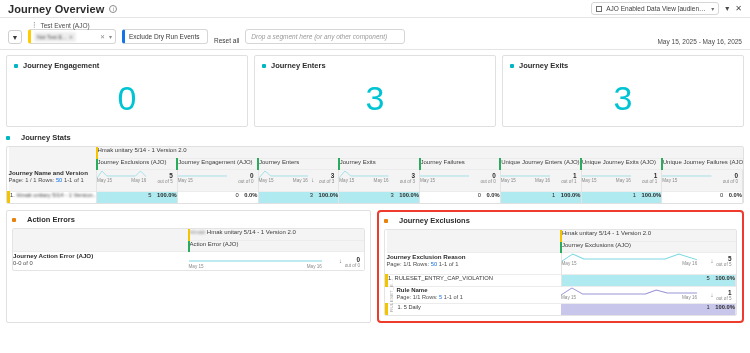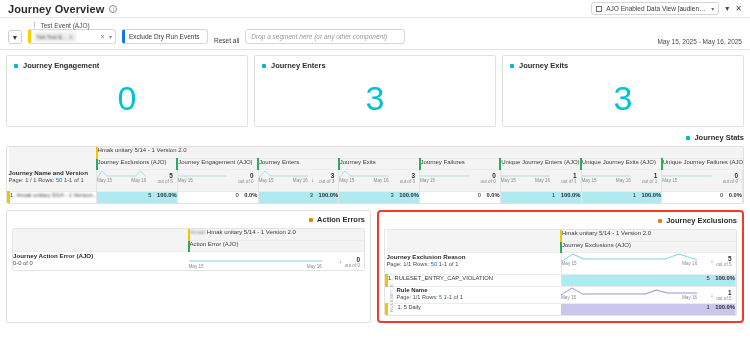--- a/index.html
+++ b/index.html
@@ -95,21 +95,21 @@
   .panel-dot.orange { background: #e8820c; }
   .panel-title { font-size: 7.5px; font-weight: bold; color: #2c2c2c; }
   .kpi-value {
     position: absolute; left: 0; right: 0; top: 20px;
     text-align: center; font-size: 34px; color: #00c4d4; font-weight: 300;
     line-height: 44px;
   }
 
   
   .section { padding: 6px 6px 0 6px; }
-  .section-head { display: flex; align-items: center; gap: 4px; margin-bottom: 4px; justify-content: flex-end; }
+  .section-head { display: flex; align-items: center; gap: 11px; margin-bottom: 4px; }
   .stats-card {
     border: 1px solid #e0e0e0; border-radius: 2px; background:#fff; overflow:hidden;
   }
   table.freeform { border-collapse: collapse; width: 100%; table-layout: fixed; }
   table.freeform td { vertical-align: top; padding: 0; }
 
   .hdr-blank { background: #f4f4f4; }
   .dim-head-cell {
     background:#f4f4f4; border-right: 1px solid #e4e4e4;
     padding: 3px 4px 2px 4px; height: 22px;

